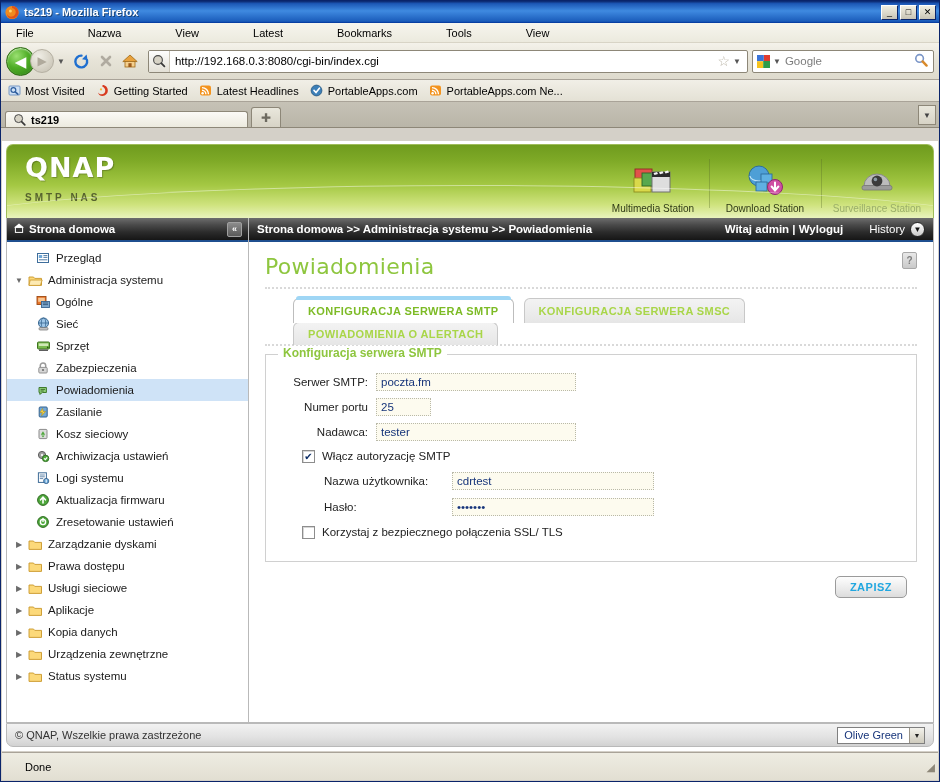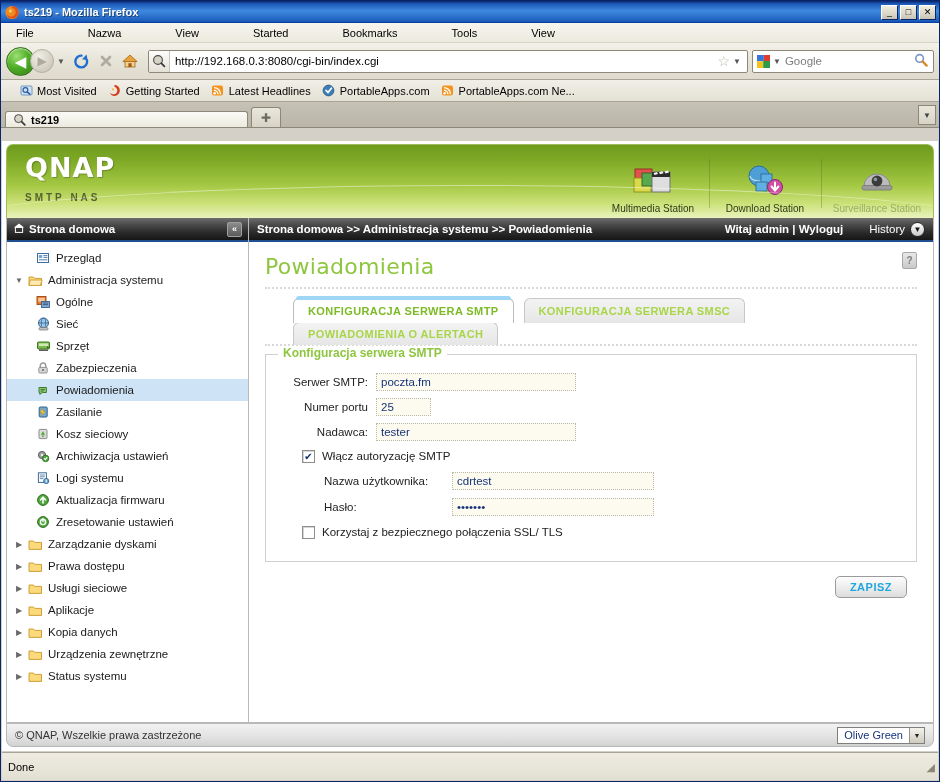--- a/index.html
+++ b/index.html
@@ -128,21 +128,21 @@
   }
   #searchbar .s-caret { font-size:8px;color:#555;margin-right:4px;}
   #searchbar .s-text { flex:1 1 auto; font-size:11.5px; color:#7c7c7c; }
   #searchbar .s-mag { font-size: 13px; padding-right:5px; }
 
   
   #bookmarks {
     height: 22px;
     background: linear-gradient(180deg,#f1efe7 0%,#e4e1d5 100%);
     display: flex; align-items: center;
-    padding-left: 18px;
+    padding-left: 6px;
     border-bottom: 1px solid #a9a398;
   }
   .bm { display: flex; align-items: center; margin-right: 11px; font-size: 11px; color:#000; white-space: nowrap;}
   .bm .bmi { width: 14px; height: 14px; margin-right: 4px; display:flex;align-items:center;justify-content:center; }
 
   
   #tabstrip {
     height: 26px;
     background: linear-gradient(180deg,#c6c2b6 0%,#b9b5a8 100%);
     display: flex; align-items: flex-end;
@@ -468,21 +468,21 @@
     font-size: 7px; color:#222;
   }
 
   
   #statusbar {
     position: absolute; left: 1px; right: 1px; bottom: 1px;
     height: 28px;
     background: linear-gradient(180deg,#eeece2 0%,#e2dfd2 100%);
     border-top: 1px solid #a9a398;
     display: flex; align-items: center;
-    padding-left: 6px;
+    padding-left: 23px;
     font-size: 11px; color: #000;
   }
   #statusbar .grip {
     margin-left: auto; margin-right: 3px;
     width: 14px; height: 14px;
     color: #8d8778; font-size: 11px;
     display:flex;align-items:flex-end;justify-content:flex-end;
   }
 </style>
 </head>
@@ -503,21 +503,21 @@
       <span class="win-btn">_</span>
       <span class="win-btn">□</span>
       <span class="win-btn">✕</span>
     </span>
   </div>
 
   <div id="menubar">
     <span class="mi">File</span>
     <span class="mi">Nazwa</span>
     <span class="mi">View</span>
-    <span class="mi">Started</span>
+    <span class="mi">Latest</span>
     <span class="mi">Bookmarks</span>
     <span class="mi">Tools</span>
     <span class="mi">View</span>
   </div>
 
   <div id="navbar">
     <span class="nav-back">◀</span>
     <span class="nav-fwd">▶</span>
     <span class="nav-drop">▼</span>
     <span class="nav-ico">

